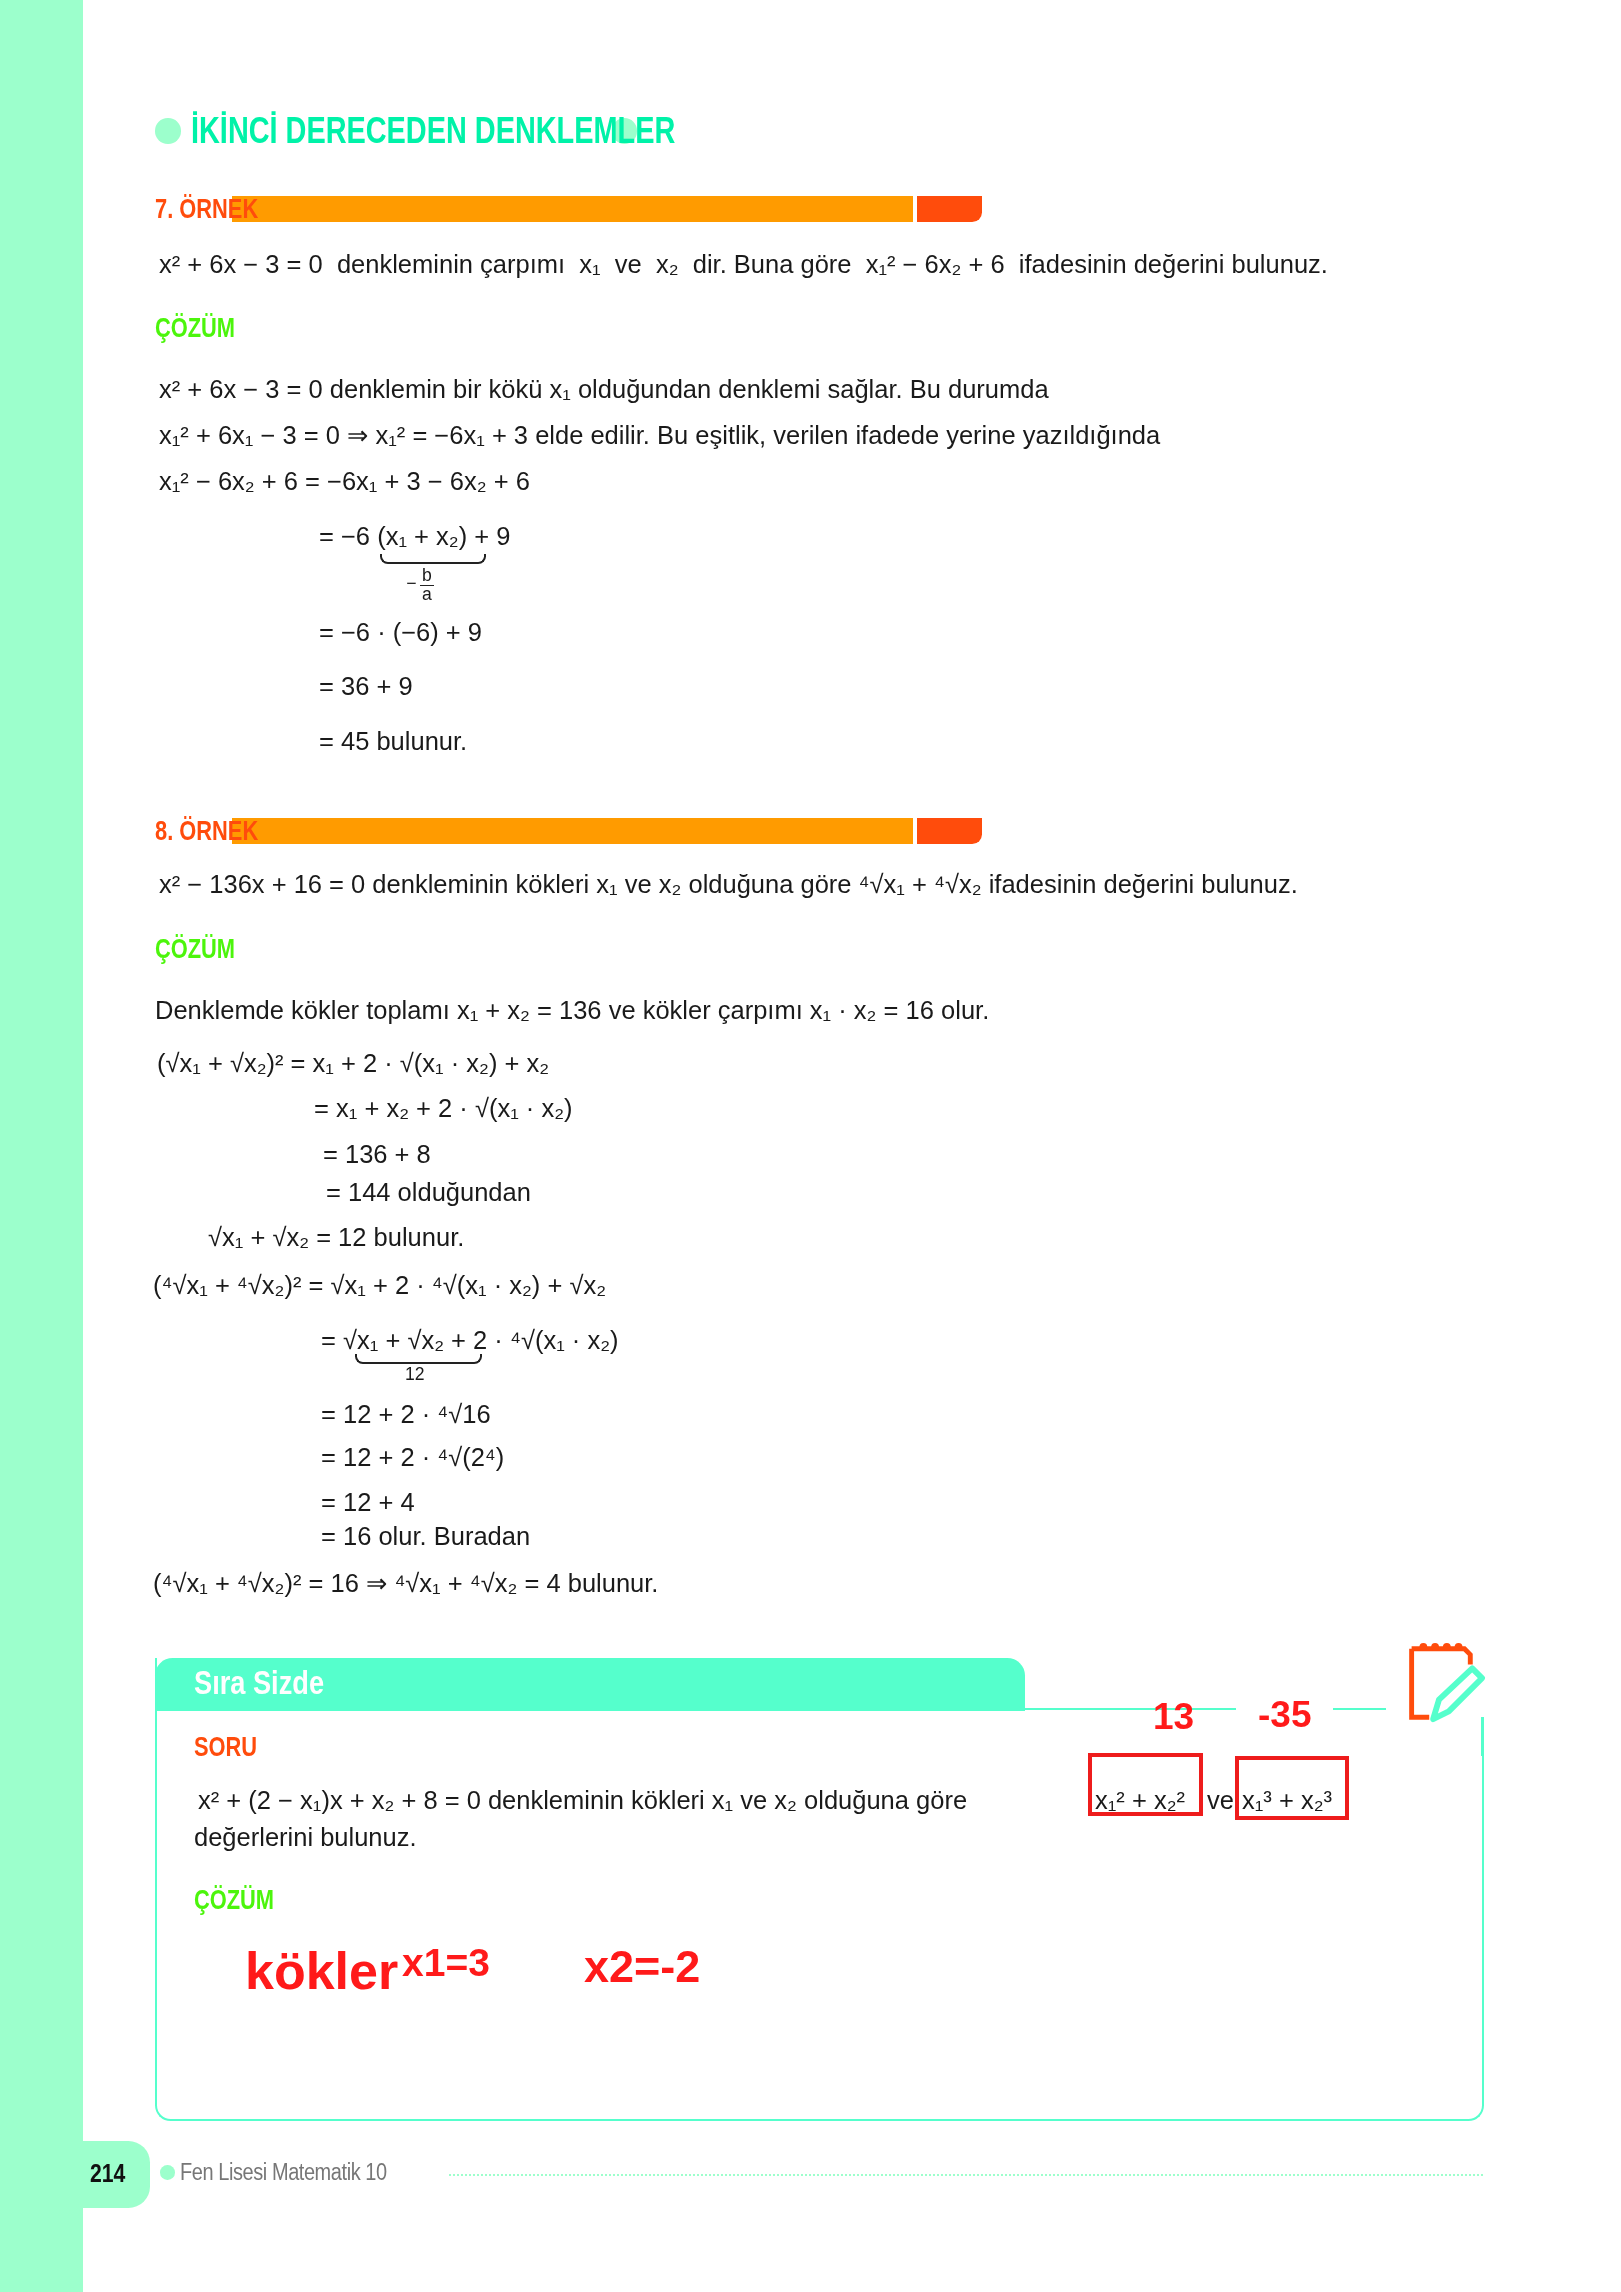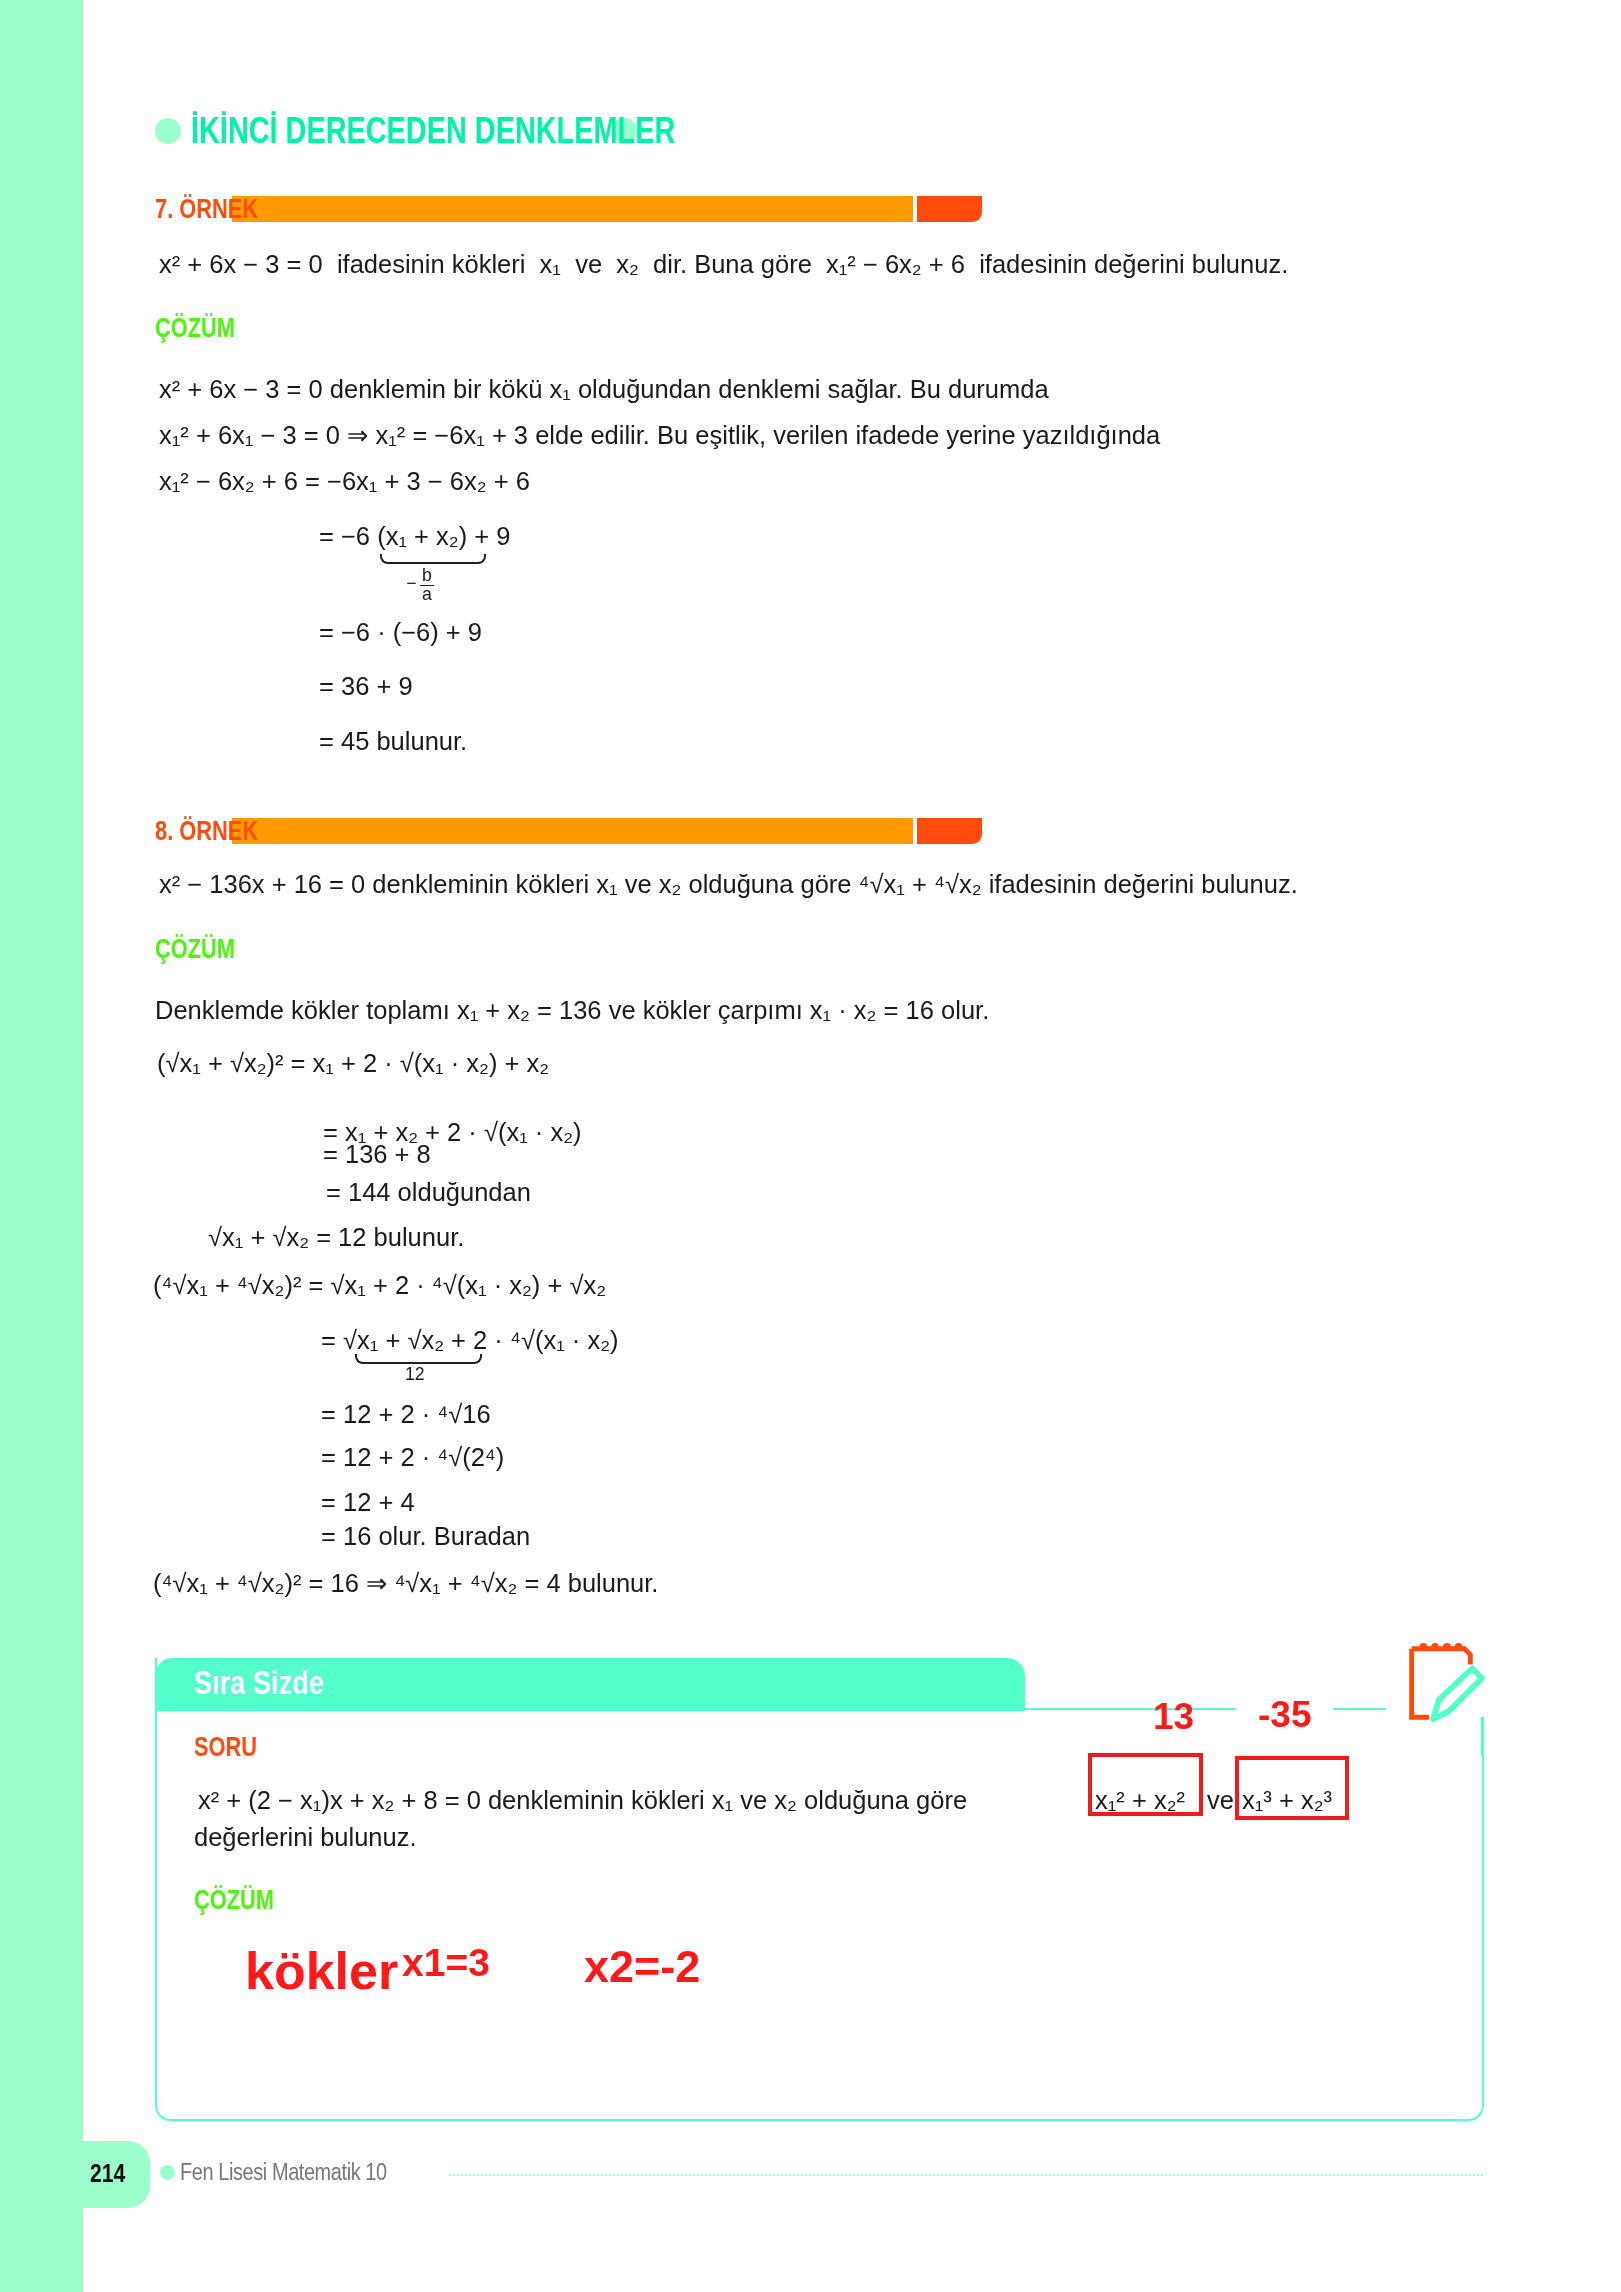--- a/index.html
+++ b/index.html
@@ -59,21 +59,21 @@
 </div>
 
 <div class="ex-head" style="top:193px;">
   <span class="ex-label">7. ÖRNEK</span>
   <span class="ex-bar" style="width:681px;margin-left:-41px;"></span>
   <span class="ex-cap"></span>
 </div>
 
 <div class="line" style="left:159px; top:250px;">
   <span>x² + 6x − 3 = 0</span>
-  &nbsp;<span>ifadesinin kökleri</span>
+  &nbsp;<span>denkleminin çarpımı</span>
   &nbsp;<span>x₁</span>
   &nbsp;<span>ve</span>
   &nbsp;<span>x₂</span>
   &nbsp;<span>dir. Buna göre</span>
   &nbsp;<span>x₁² − 6x₂ + 6</span>
   &nbsp;<span>ifadesinin değerini bulunuz.</span>
 </div>
 
 <div class="cozum" style="top:312px;">ÇÖZÜM</div>
 
@@ -95,21 +95,21 @@
   <span class="ex-label">8. ÖRNEK</span>
   <span class="ex-bar" style="width:681px;margin-left:-41px;"></span>
   <span class="ex-cap"></span>
 </div>
 
 <div class="line" style="left:159px; top:870px;">x² − 136x + 16 = 0  denkleminin kökleri  x₁ ve x₂   olduğuna göre  ⁴√x₁ + ⁴√x₂  ifadesinin değerini bulunuz.</div>
 <div class="cozum" style="top:933px;">ÇÖZÜM</div>
 
 <div class="line" style="left:155px; top:996px;">Denklemde kökler toplamı  x₁ + x₂ = 136  ve kökler çarpımı  x₁ · x₂ = 16  olur.</div>
 <div class="line" style="left:157px; top:1049px;">(√x₁ + √x₂)² = x₁ + 2 · √(x₁ · x₂) + x₂</div>
-<div class="line" style="left:323px; top:1094px;margin-top:24px;">= x₁ + x₂ + 2 · √(x₁ · x₂)</div>
+<div class="line" style="left:314px; top:1094px;">= x₁ + x₂ + 2 · √(x₁ · x₂)</div>
 <div class="line" style="left:323px; top:1140px;">= 136 + 8</div>
 <div class="line" style="left:326px; top:1178px;">= 144  olduğundan</div>
 <div class="line" style="left:180px; top:1223px;margin-left:28px;">√x₁ + √x₂ = 12  bulunur.</div>
 <div class="line" style="left:153px; top:1271px;">(⁴√x₁ + ⁴√x₂)² = √x₁ + 2 · ⁴√(x₁ · x₂) + √x₂</div>
 <div class="line" style="left:321px; top:1326px;">= √x₁ + √x₂ + 2 · ⁴√(x₁ · x₂)</div>
 <div class="brace" style="left:355px; top:1354px; width:123px;"></div>
 <div class="brace-label" style="left:405px; top:1364px;">12</div>
 <div class="line" style="left:321px; top:1400px;">= 12 + 2 · ⁴√16</div>
 <div class="line" style="left:321px; top:1443px;">= 12 + 2 · ⁴√(2⁴)</div>
 <div class="line" style="left:321px; top:1488px;">= 12 + 4</div>

